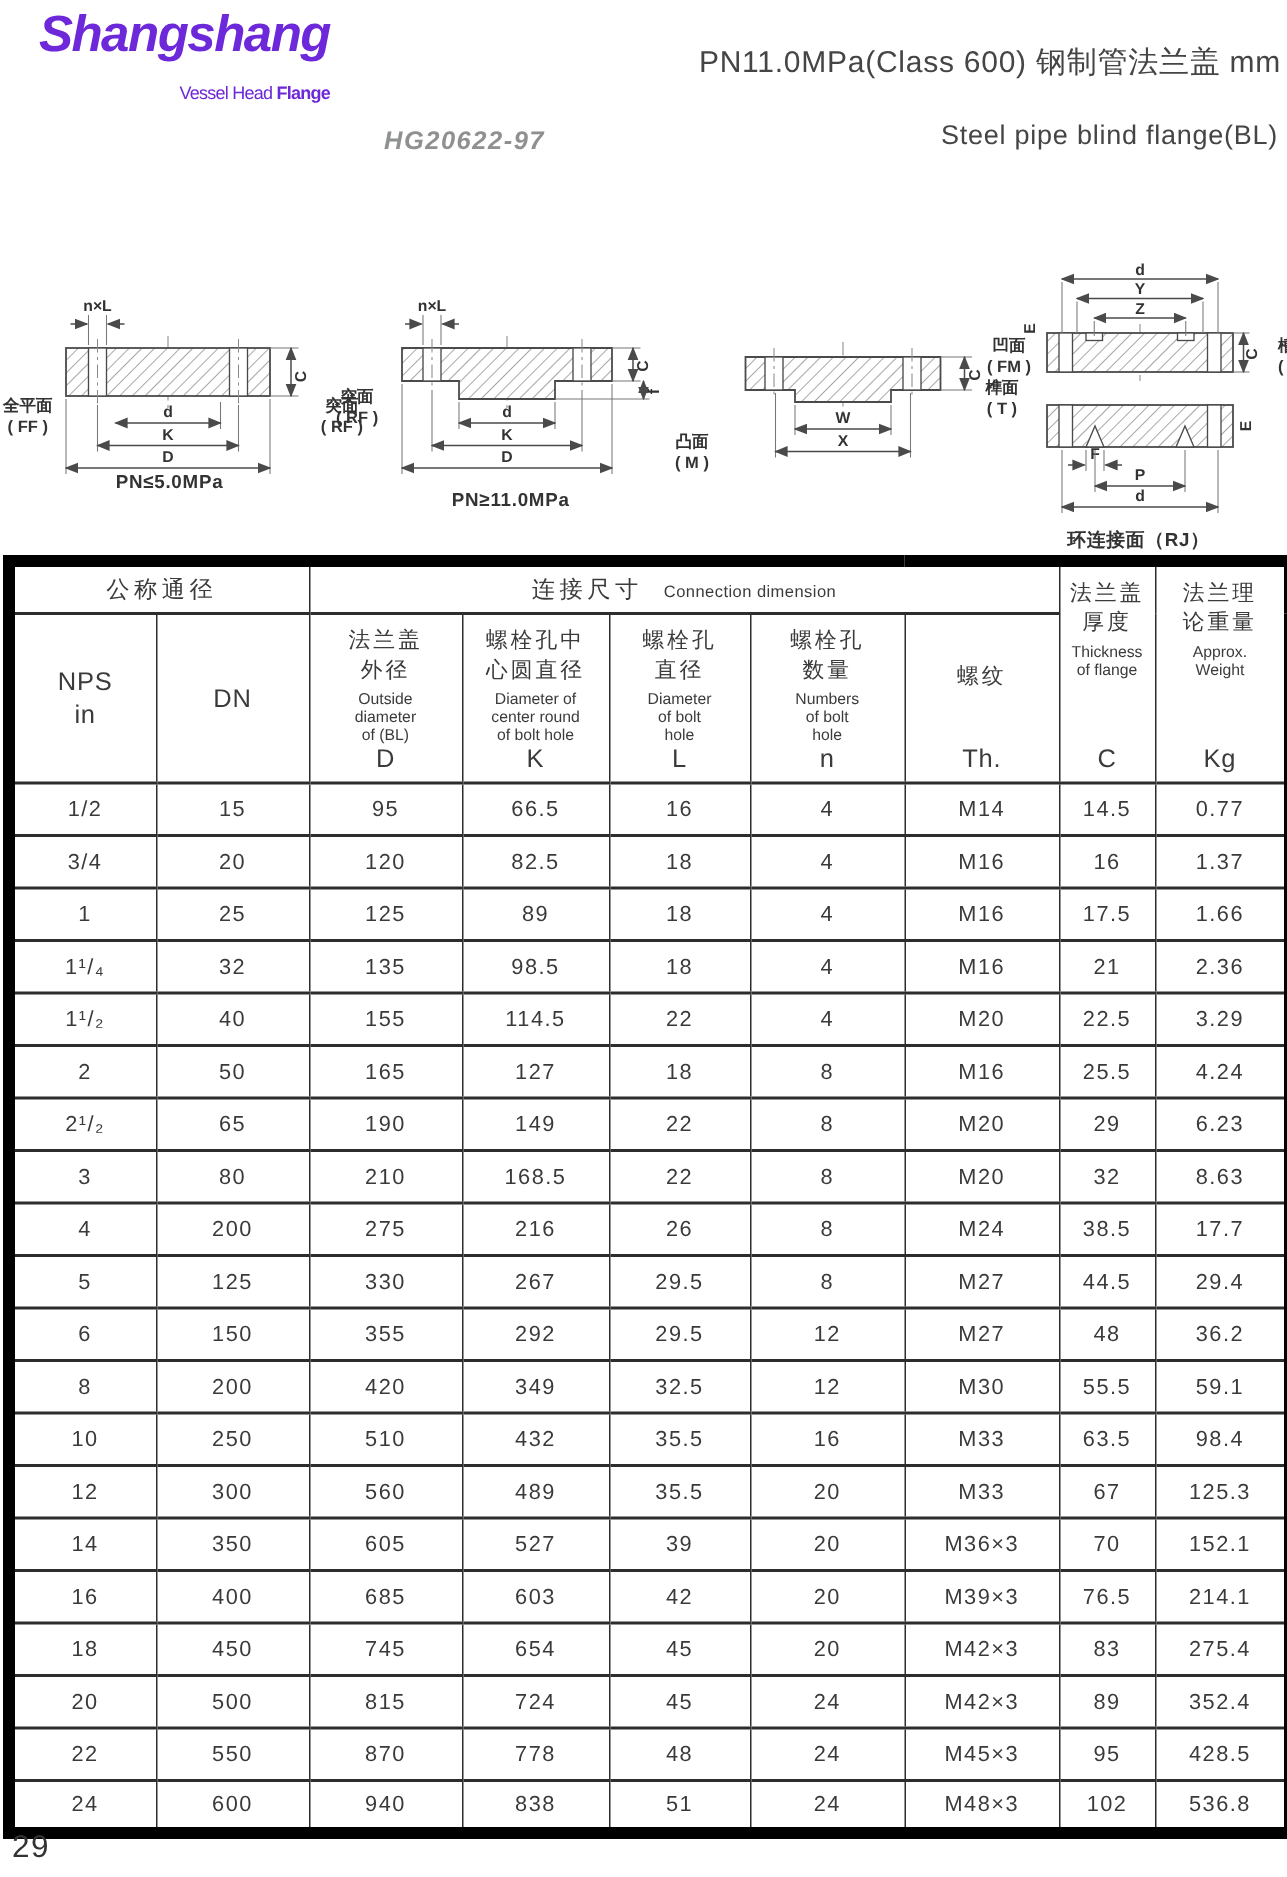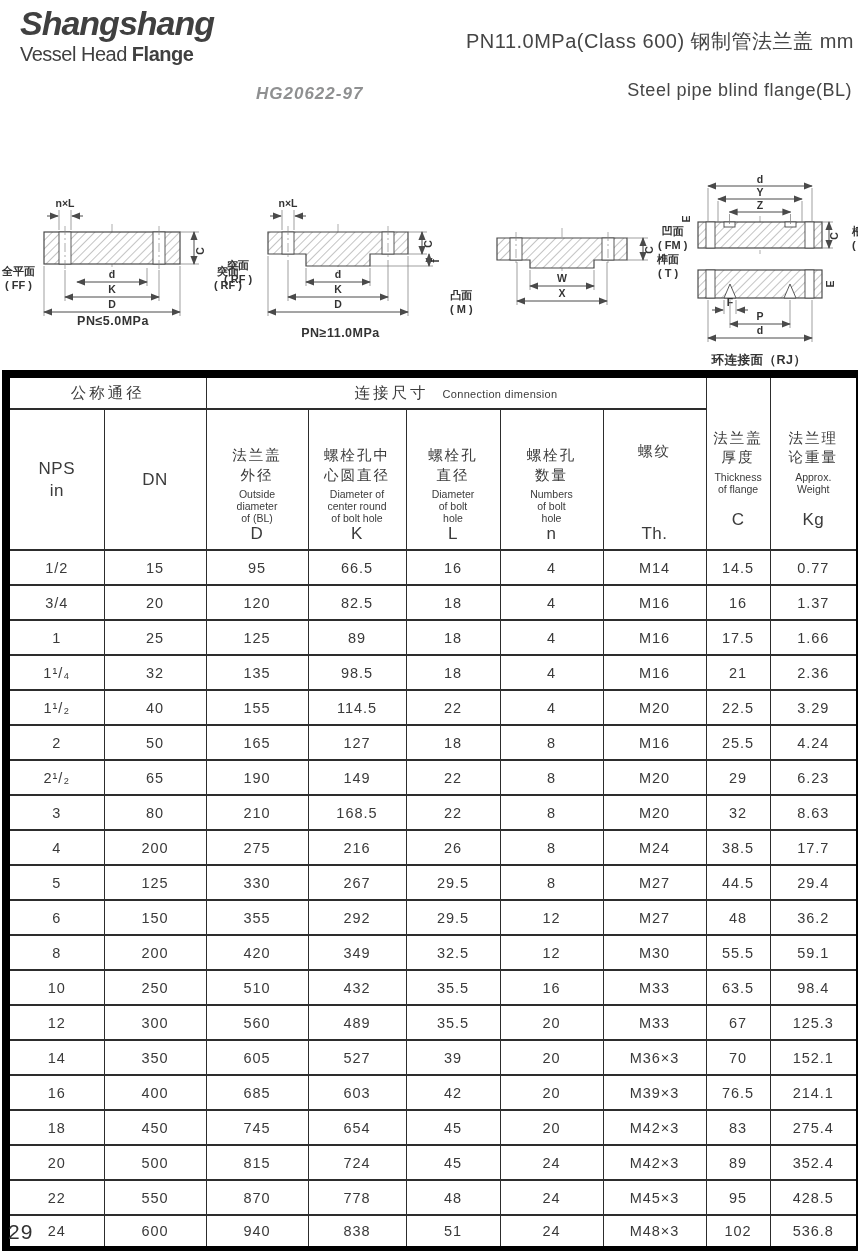--- a/index.html
+++ b/index.html
@@ -1,23 +1,23 @@
 <!DOCTYPE html>
 <html><head>
 <meta charset="utf-8">
 <style>
   * { margin:0; padding:0; box-sizing:border-box; }
   html,body { background:#ffffff; }
   body { font-family:"Liberation Sans","DejaVu Sans",sans-serif; color:#3b3b3b; }
   .page { position:relative; width:858px; height:1251px; background:#fff; overflow:hidden; }
 
   
-  .logo { position:absolute; left:20px; top:4px; width:200px; text-align:left; color:#404040; }
+  .logo { position:absolute; left:20px; top:4px; width:200px; text-align:right; color:#6d28d9; }
   .logo-brand { font-size:34px; font-weight:800; font-style:italic; letter-spacing:-1px; }
-  .logo-sub { font-size:20px; letter-spacing:-0.5px; margin-top:0px; }
+  .logo-sub { font-size:12px; letter-spacing:-0.5px; margin-top:12px; }
   .logo-sub .bold { font-weight:800; }
   .main-title { position:absolute; right:4px; top:28px; font-size:20px; color:#454545; white-space:nowrap; letter-spacing:0.5px; }
   .standard { position:absolute; left:256px; top:84px; font-size:17px; font-weight:bold; font-style:italic; color:#8f9091; letter-spacing:1px; }
   .subtitle { position:absolute; right:6px; top:80px; font-size:18px; color:#454545; letter-spacing:0.5px;margin-left:48px; }
 
   
   .drawings { position:absolute; left:0; top:0; width:858px; height:370px; }
   .drawing { position:absolute; }
   .dlabel { position:absolute; font-size:11px; font-weight:bold; color:#333; line-height:1.3; text-align:center; white-space:nowrap; }
   .dcap { position:absolute; left:0; width:100%; text-align:center; font-size:12.5px; font-weight:bold; color:#333; letter-spacing:0.5px; }
@@ -31,21 +31,21 @@
 
   
   .tablewrap { position:absolute; left:2px; top:370px; }
   table { border-collapse:collapse; table-layout:fixed; width:854px; border:8px solid #000000; }
   th,td { border:1px solid #2d2d2d; border-top-width:2px; border-bottom-width:2px; text-align:center; vertical-align:middle; font-weight:normal; }
   thead tr.band1 th { height:35px; font-size:15.5px; letter-spacing:3px; }
   thead tr.band2 th { height:107px; padding:0; }
   .conn-en { font-size:11px; letter-spacing:0.3px; margin-left:14px; }
   .hcell { height:100%; display:flex; flex-direction:column; align-items:center; justify-content:flex-start; padding:8px 2px 5px; }
   .hcell-tall { height:142px; }
-  .hcn { font-size:14.5px; letter-spacing:2px; line-height:1.35;margin-top:28px; }
+  .hcn { font-size:14.5px; letter-spacing:2px; line-height:1.35; }
   .hen { font-size:10.5px; line-height:1.15; margin-top:3px; letter-spacing:0; }
   .hsym { font-size:17px; margin-top:auto; letter-spacing:0.5px; }
   .hcenter { height:100%; display:flex; flex-direction:column; align-items:center; justify-content:center; font-size:17px; letter-spacing:0.5px; line-height:1.25; }
   tbody tr { height:35px; }
   tbody td { font-size:14.5px; letter-spacing:1px; color:#3a3a3a; }
 
   .pagenum { position:absolute; left:8px; top:1220px; font-size:21px; color:#333; letter-spacing:1px; }
 </style>
 </head>
 <body>

